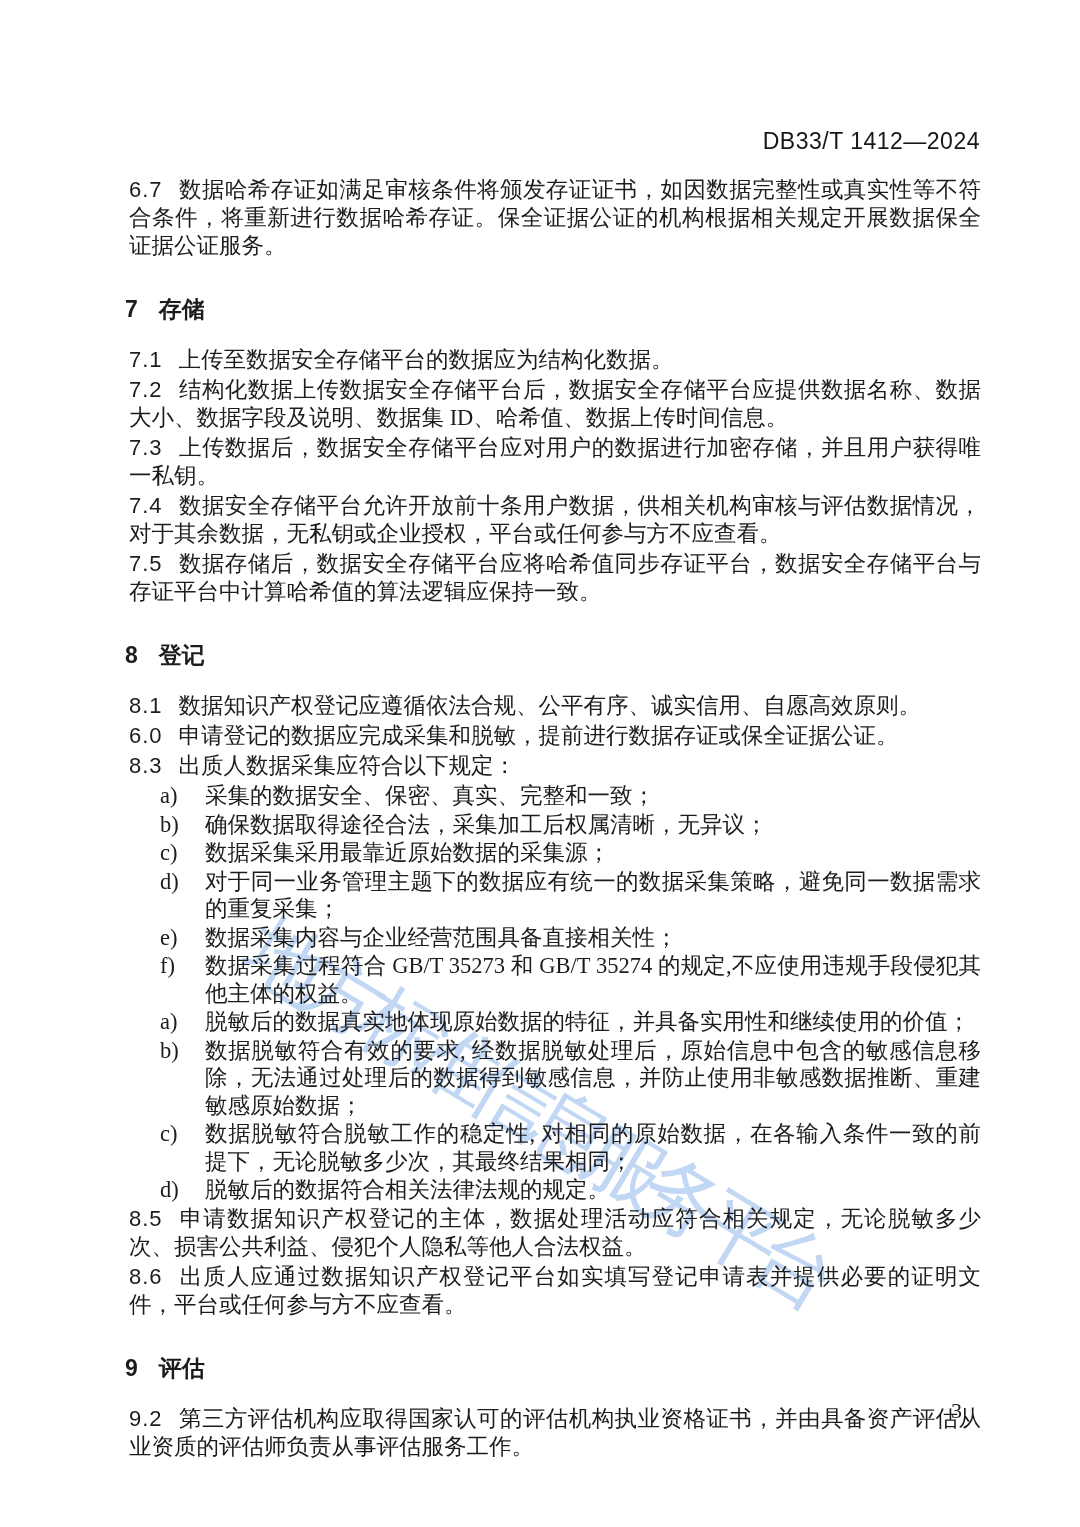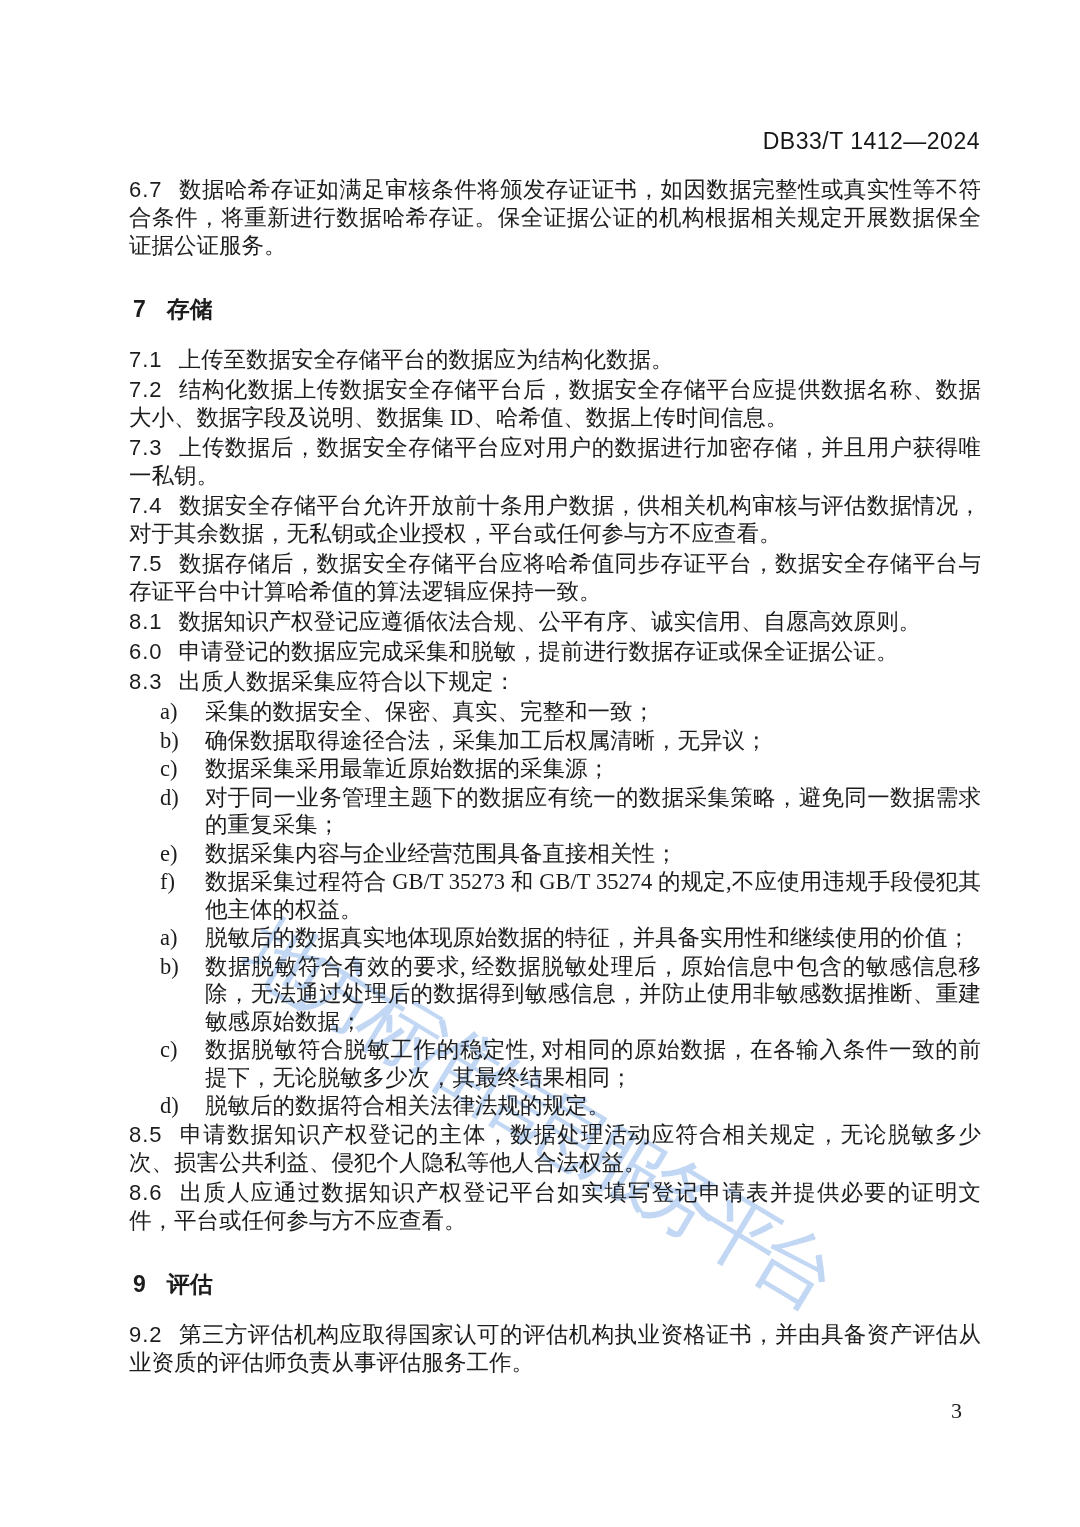--- a/index.html
+++ b/index.html
@@ -54,21 +54,21 @@
     margin: 0 0 2px 4px;
     line-height: 28px;
   }
   .clause .num {
     font-family: "Liberation Sans", "DejaVu Sans", sans-serif;
     font-size: 22px;
     margin-right: 16px;
     letter-spacing: 1px;
   }
   .sec-heading {
-    margin: 34px 0 22px 8px;
+    margin: 34px 0 22px 0;
     line-height: 30px;
     font-family: "Liberation Sans", "DejaVu Sans", sans-serif;
     font-weight: bold;
     font-size: 23px;
     text-align: left;
   }
   .sec-heading .num {
     margin-right: 21px;
   }
   .list-item {
@@ -106,20 +106,21 @@
     <p class="clause"><span class="num">6.7</span><span>数据哈希存证如满足审核条件将颁发存证证书，如因数据完整性或真实性等不符合条件，将重新进行数据哈希存证。保全证据公证的机构根据相关规定开展数据保全证据公证服务。</span></p>
 
     <h2 class="sec-heading"><span class="num">7</span><span>存储</span></h2>
 
     <p class="clause"><span class="num">7.1</span><span>上传至数据安全存储平台的数据应为结构化数据。</span></p>
     <p class="clause"><span class="num">7.2</span><span>结构化数据上传数据安全存储平台后，数据安全存储平台应提供数据名称、数据大小、数据字段及说明、数据集 ID、哈希值、数据上传时间信息。</span></p>
     <p class="clause"><span class="num">7.3</span><span>上传数据后，数据安全存储平台应对用户的数据进行加密存储，并且用户获得唯一私钥。</span></p>
     <p class="clause"><span class="num">7.4</span><span>数据安全存储平台允许开放前十条用户数据，供相关机构审核与评估数据情况，对于其余数据，无私钥或企业授权，平台或任何参与方不应查看。</span></p>
     <p class="clause"><span class="num">7.5</span><span>数据存储后，数据安全存储平台应将哈希值同步存证平台，数据安全存储平台与存证平台中计算哈希值的算法逻辑应保持一致。</span></p>
 
+    <h2 class="sec-heading"><span class="num">8</span><span>登记</span></h2>
 
     <p class="clause"><span class="num">8.1</span><span>数据知识产权登记应遵循依法合规、公平有序、诚实信用、自愿高效原则。</span></p>
     <p class="clause"><span class="num">6.0</span><span>申请登记的数据应完成采集和脱敏，提前进行数据存证或保全证据公证。</span></p>
     <p class="clause"><span class="num">8.3</span><span>出质人数据采集应符合以下规定：</span></p>
 
     <p class="list-item"><span class="marker">a)</span><span>采集的数据安全、保密、真实、完整和一致；</span></p>
     <p class="list-item"><span class="marker">b)</span><span>确保数据取得途径合法，采集加工后权属清晰，无异议；</span></p>
     <p class="list-item"><span class="marker">c)</span><span>数据采集采用最靠近原始数据的采集源；</span></p>
     <p class="list-item"><span class="marker">d)</span><span>对于同一业务管理主题下的数据应有统一的数据采集策略，避免同一数据需求的重复采集；</span></p>
     <p class="list-item"><span class="marker">e)</span><span>数据采集内容与企业经营范围具备直接相关性；</span></p>

